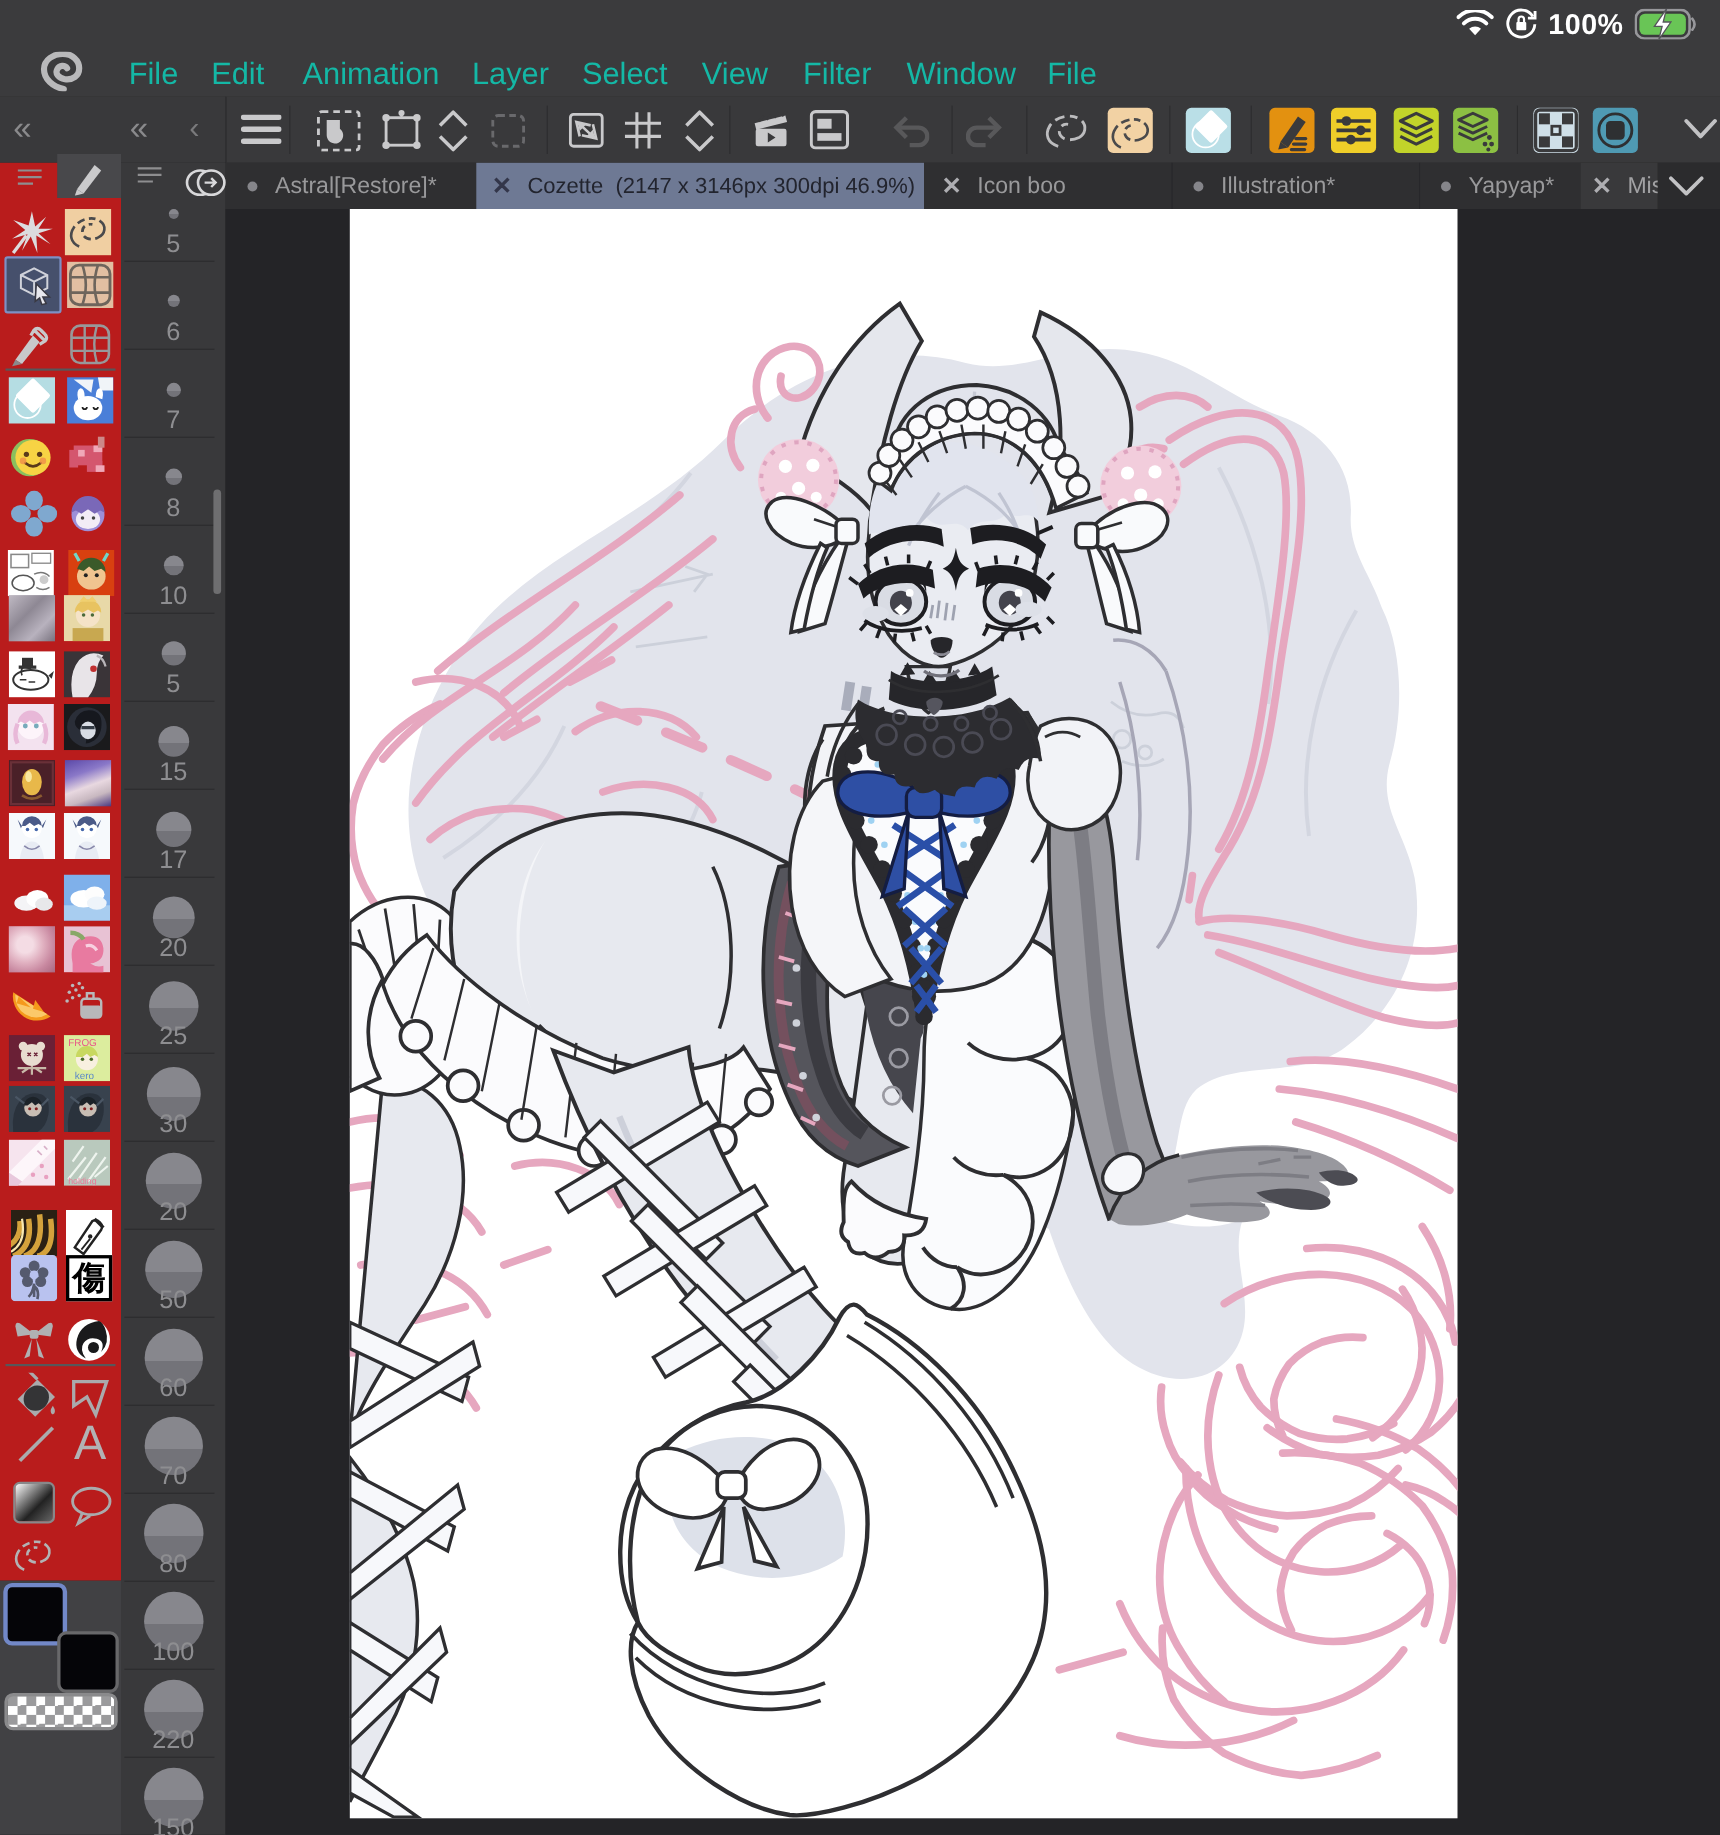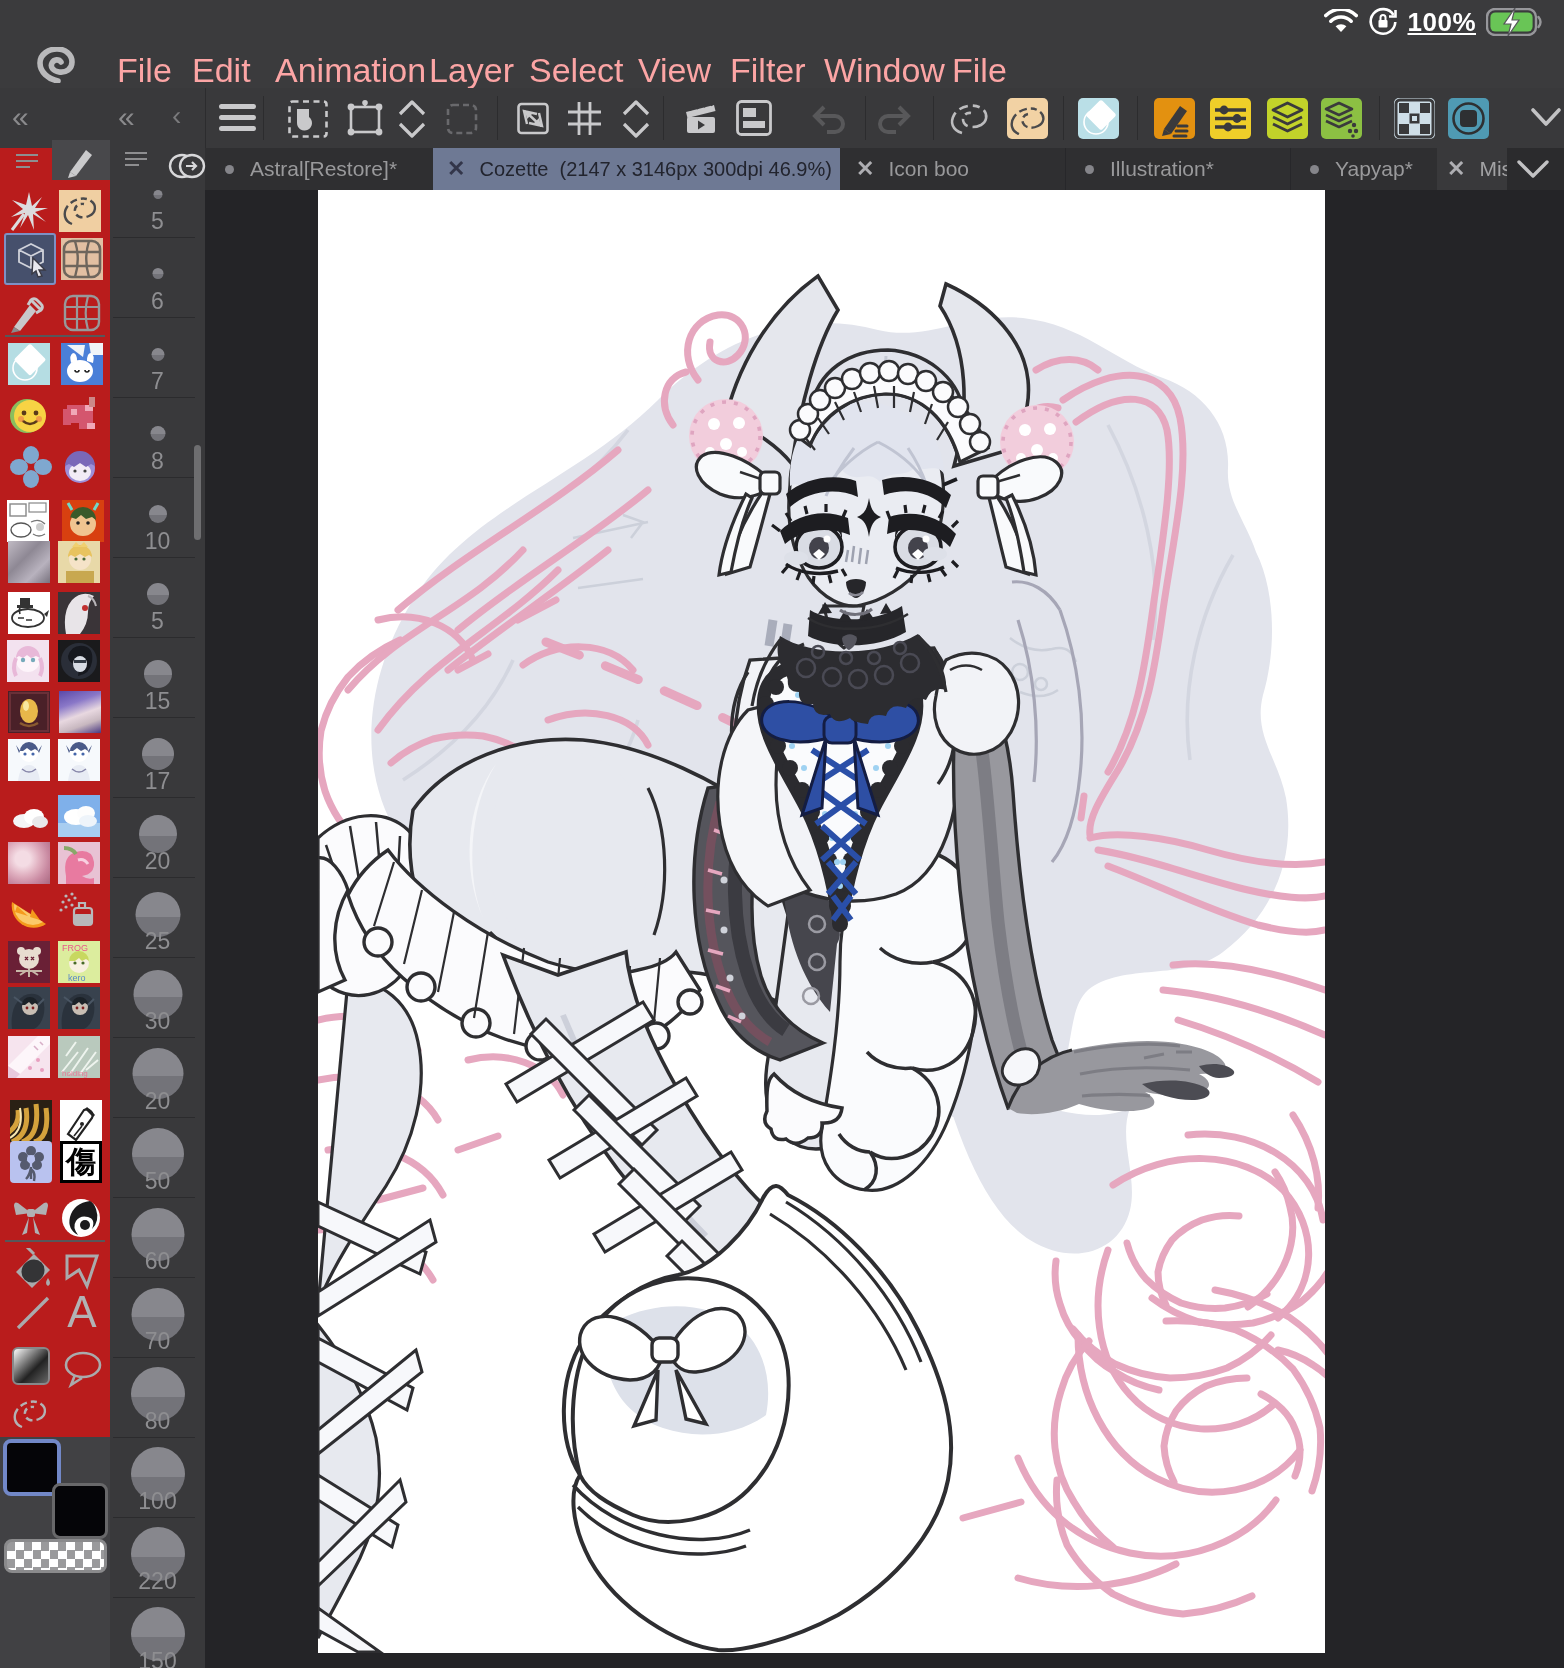--- a/index.html
+++ b/index.html
@@ -1,23 +1,23 @@
 <!DOCTYPE html>
 <html><head>
 <meta charset="utf-8">
 <style>
   * { margin:0; padding:0; box-sizing:border-box; }
   html,body { width:1564px; height:1668px; background:#242427; font-family:"Liberation Sans", sans-serif; overflow:hidden; }
   body { position:relative; }
   .abs { position:absolute; }
   
   #topbar { left:0; top:0; width:1564px; height:88px; background:#3b3b3d; }
-  .menuitem { position:absolute; top:51px; font-size:34px; color:#fca5a5; }
+  .menuitem { position:absolute; top:51px; font-size:28px; color:#14b8a6; }
   #status { position:absolute; right:22px; top:6px; height:32px; display:flex; align-items:center; gap:10px; }
-  #status .pct { color:#fff; font-size:26px; font-weight:bold; letter-spacing:0.5px;text-decoration:underline; }
+  #status .pct { color:#fff; font-size:26px; font-weight:bold; letter-spacing:0.5px; }
   
   #lefthead { left:0; top:88px; width:205px; height:60px; background:#39393b; color:#88888a; }
   #toolbar { left:205px; top:88px; width:1359px; height:60px; background:#39393b; border-left:1px solid #2c2c2e; }
   .tsep { position:absolute; top:8px; width:1px; height:44px; background:#2c2c2e; }
   .ticon { position:absolute; top:98px; }
   .sqicon { position:absolute; top:10px; width:41px; height:41px; border-radius:5px; }
   
   #tabbar { left:205px; top:148px; width:1359px; height:42px; background:#2f2f31; }
   .tab { position:absolute; top:0; height:42px; display:flex; align-items:center; font-size:21px; color:#99999b; }
   .tabdot { width:9px; height:9px; border-radius:50%; background:#85858a; margin-right:16px; }

